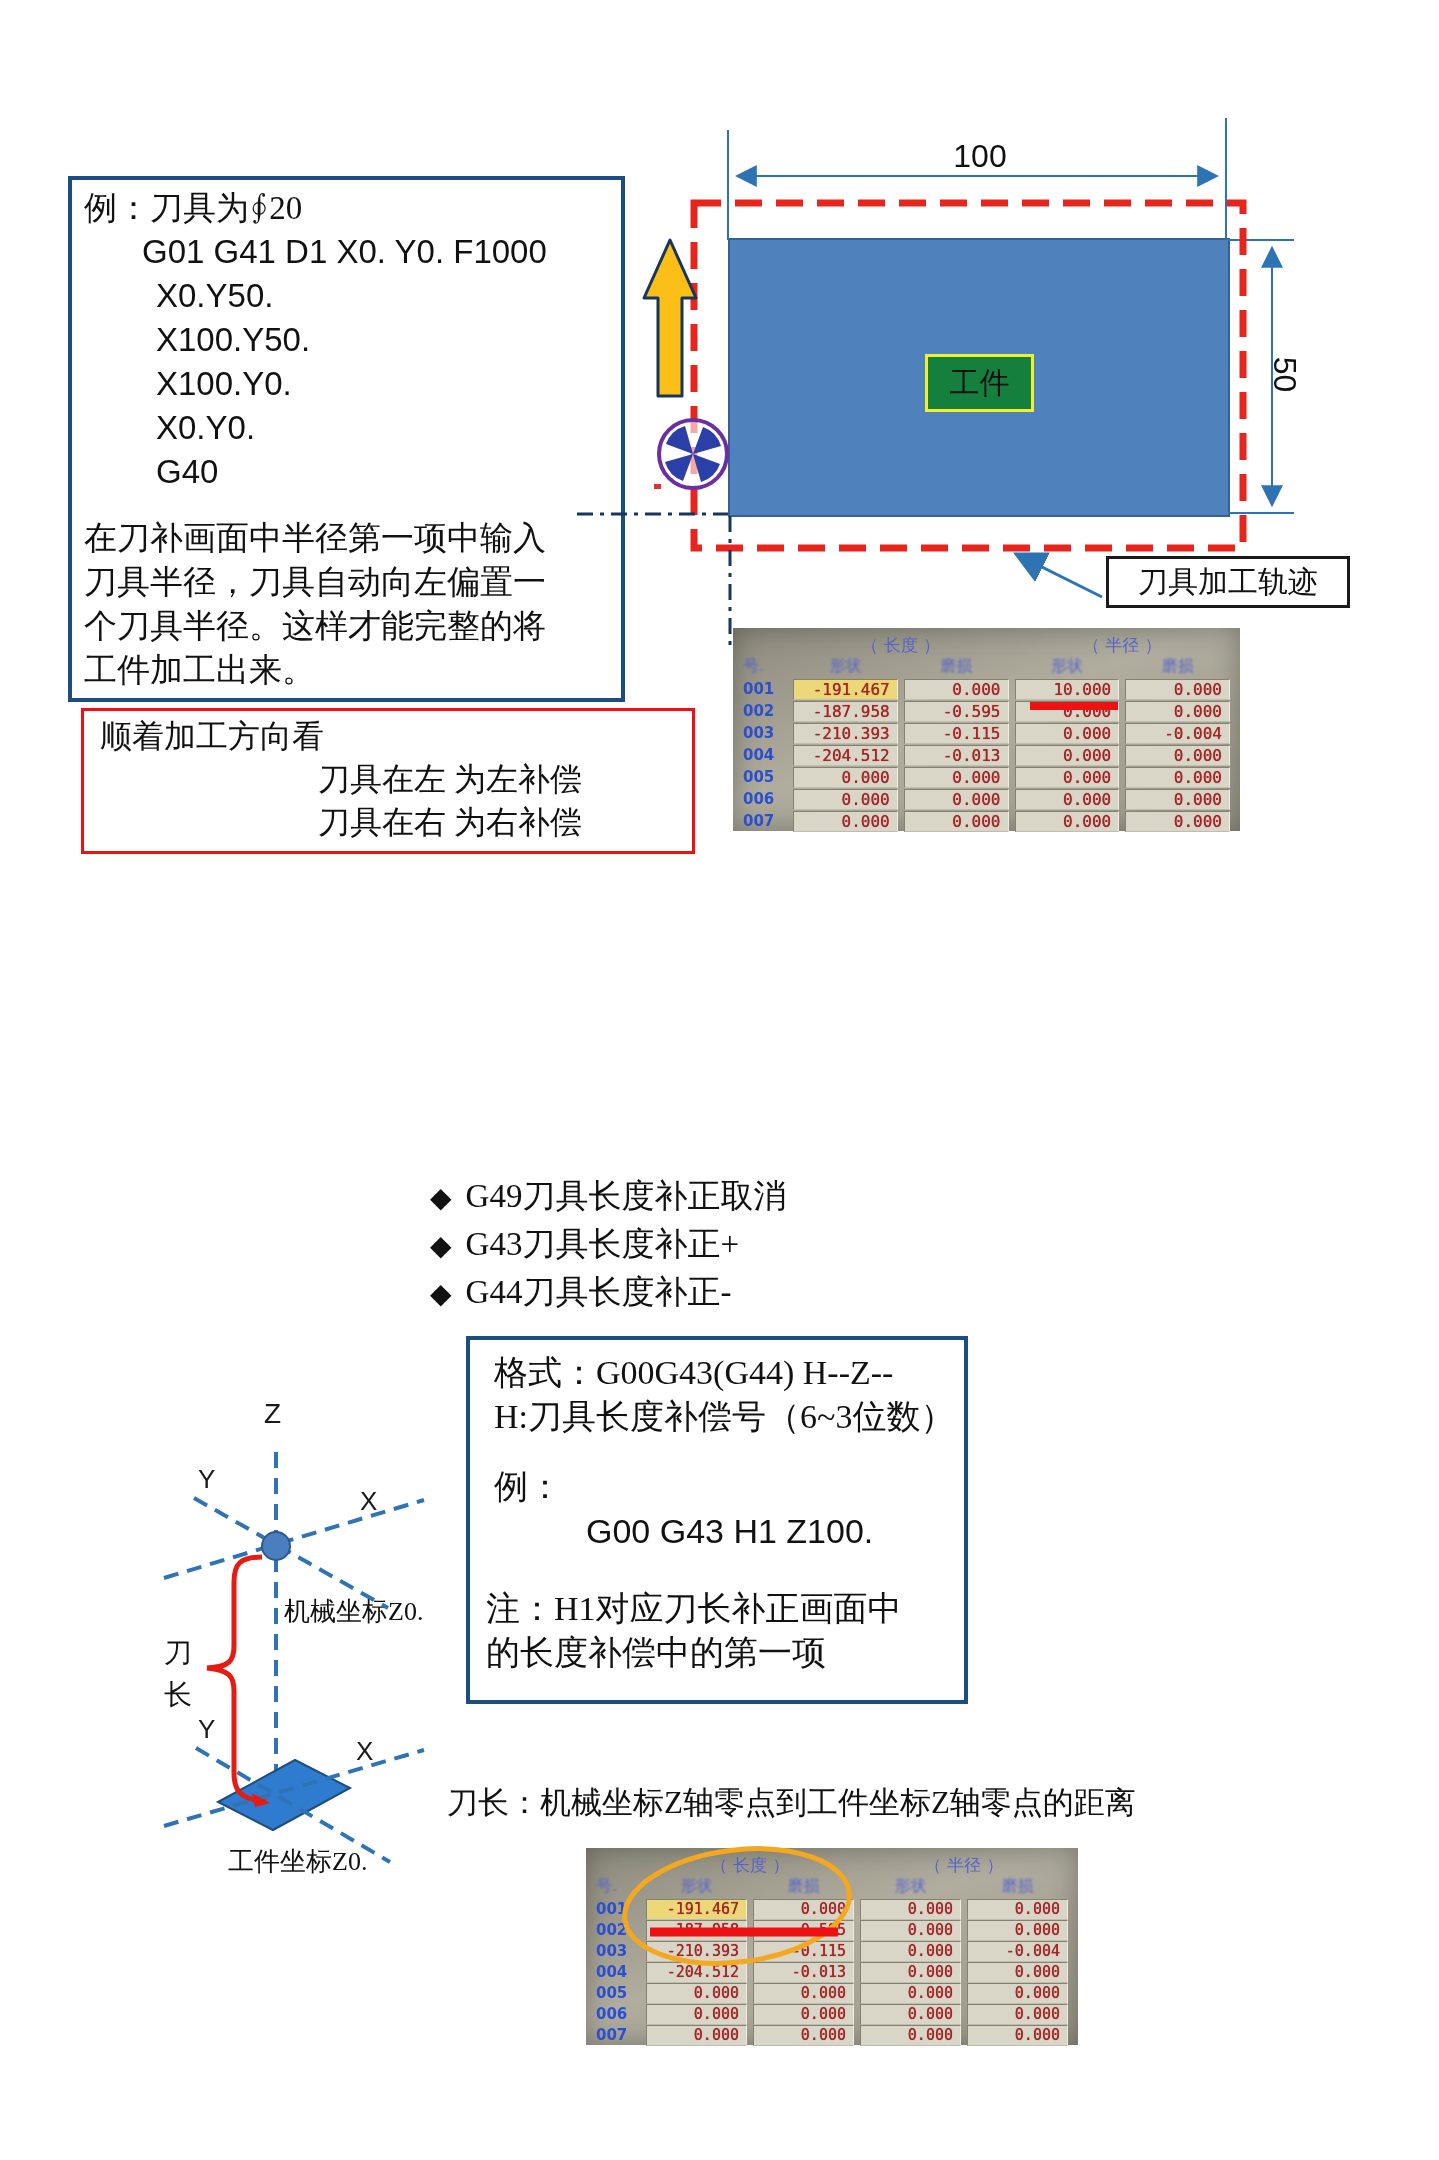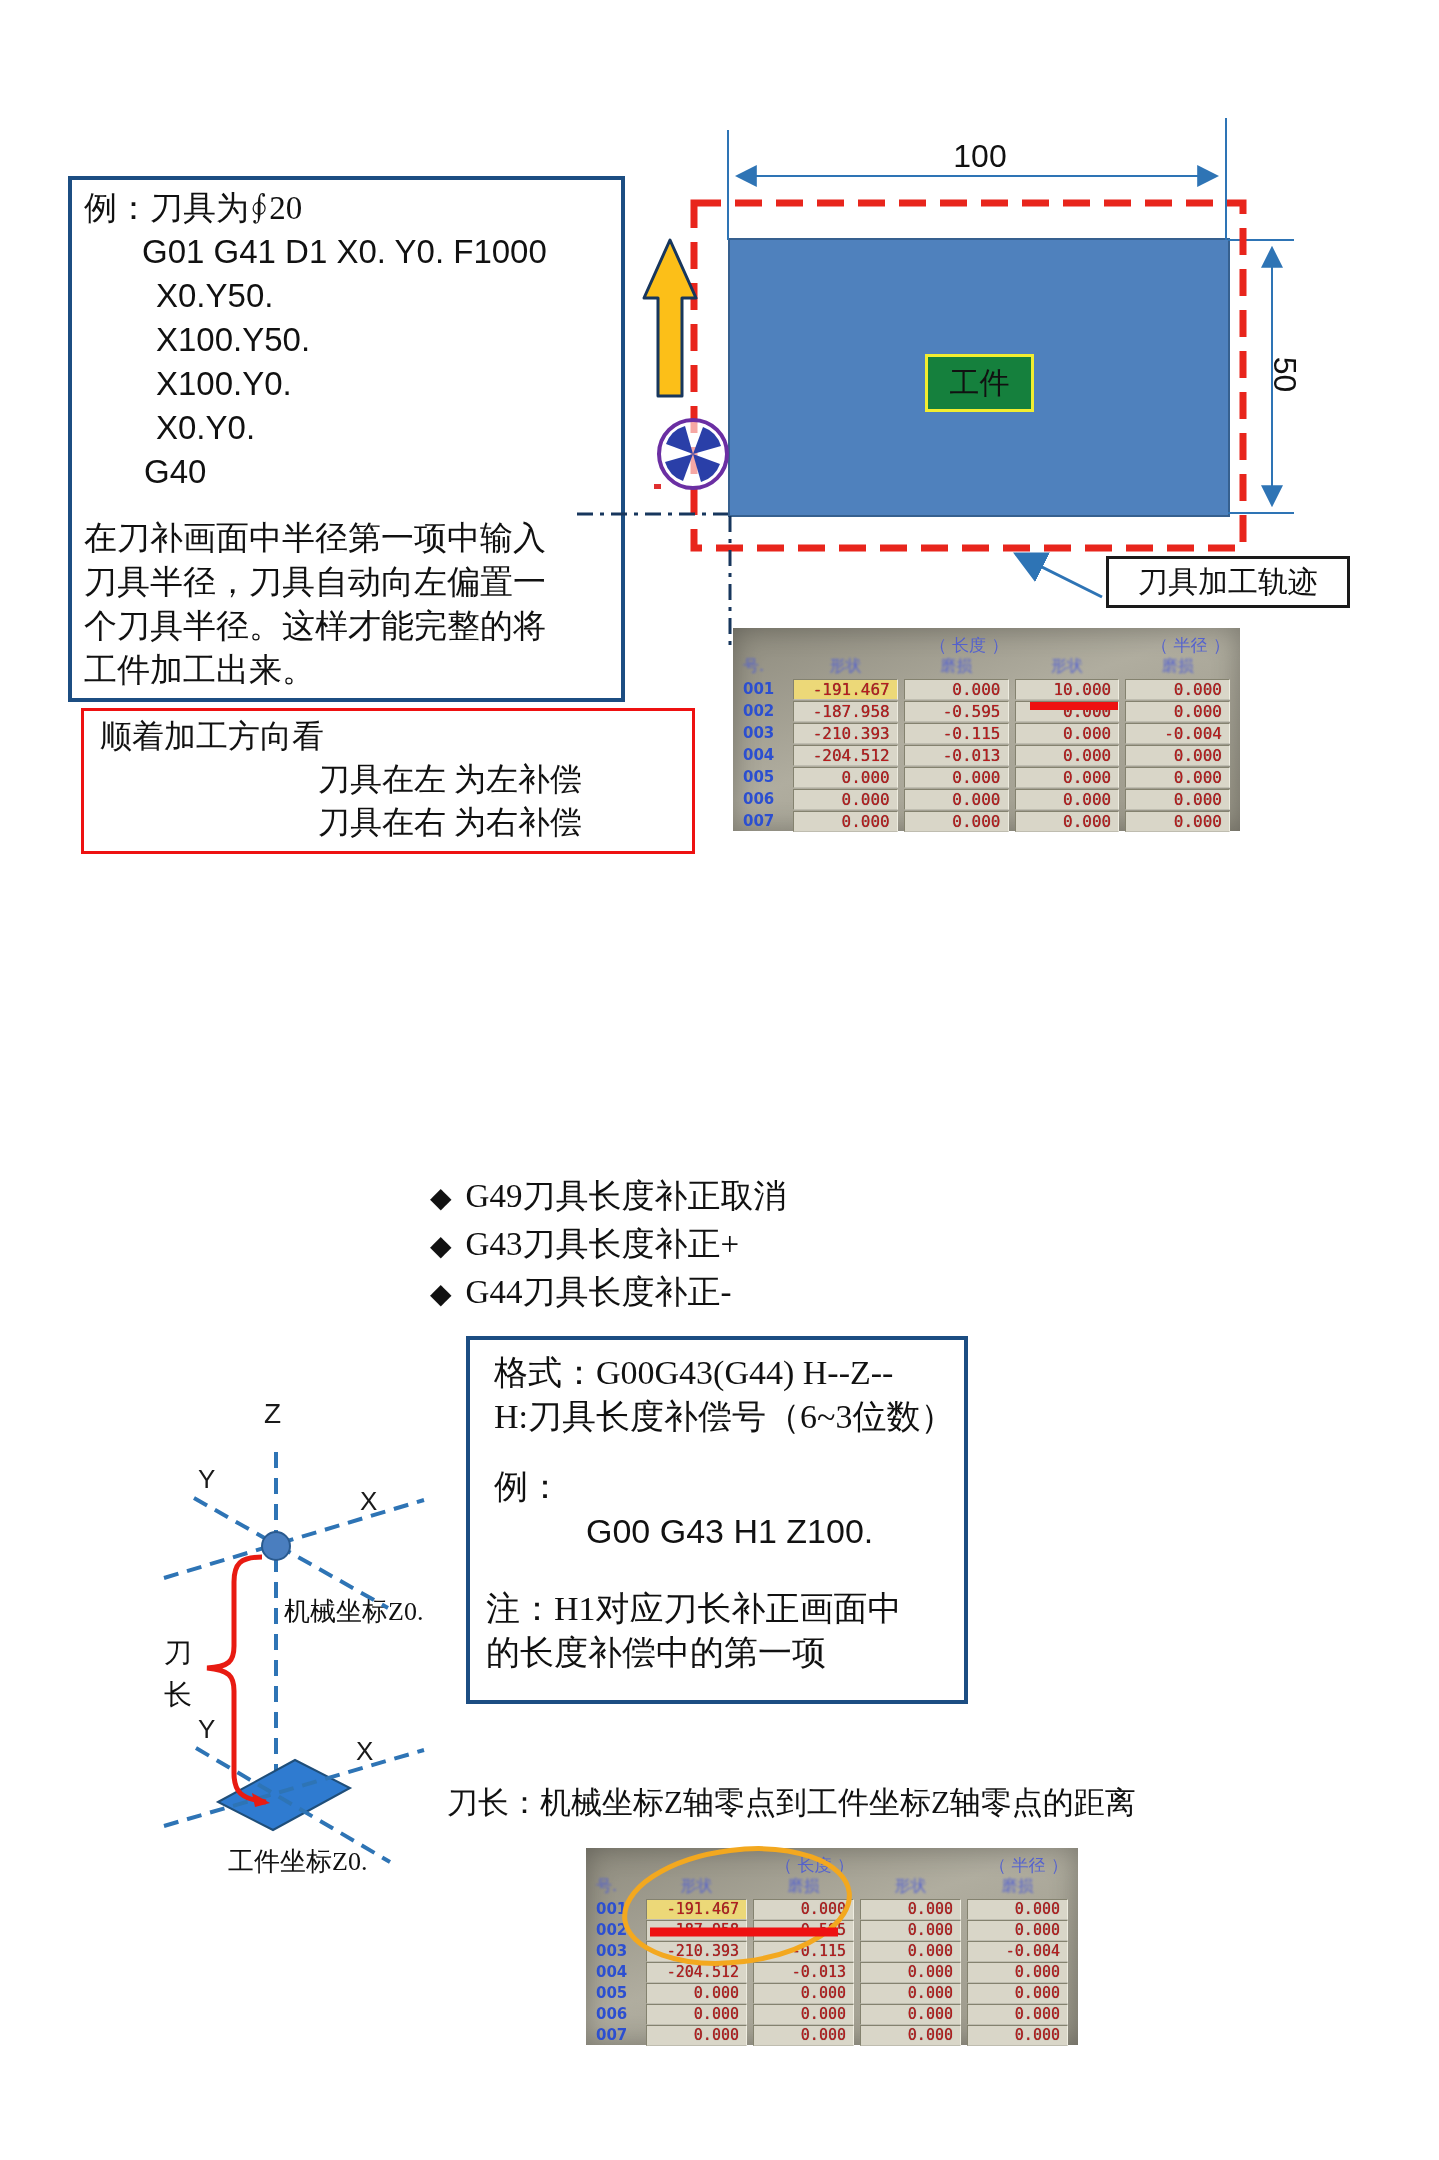--- a/index.html
+++ b/index.html
@@ -27,21 +27,21 @@
 
   
   .bullet-line{display:flex;align-items:baseline;gap:14px;}
   .bullet-glyph{font-size:28px;font-family:"DejaVu Sans",sans-serif;}
 
   
   .ctable{background:linear-gradient(160deg,#8e8b7e 0%,#b0ad9f 45%,#979486 100%);
           box-shadow:inset 0 0 28px rgba(0,0,0,.30);padding:6px 10px 6px 8px;box-sizing:border-box;}
   .tg-row{display:grid;grid-template-columns:46px 1fr 1fr;gap:6px;height:22px;}
   .tg-cell{color:#4d5cd4;font-family:"DejaVu Sans",sans-serif;font-size:17px;line-height:22px;
-           text-align:right;filter:blur(0.7px);opacity:.9;}
+           text-align:center;filter:blur(0.7px);opacity:.9;}
   .tc-row{display:grid;grid-template-columns:46px 1fr 1fr 1fr 1fr;gap:6px;height:22px;}
   .tc-cell{color:#4d5cd4;font-family:"DejaVu Sans",sans-serif;font-size:16px;line-height:20px;
            text-align:center;filter:blur(0.8px);opacity:.9;}
   .tc-cell:first-child{text-align:left;padding-left:2px;}
   .trow{display:grid;grid-template-columns:46px 1fr 1fr 1fr 1fr;gap:6px;height:21px;margin-top:1px;}
   .tnum{color:#2c4fd0;font-family:"DejaVu Sans",sans-serif;font-weight:bold;font-size:15px;line-height:21px;
         filter:blur(0.4px);padding-left:2px;}
   .tcell{background:#d9d6c8;border:1px solid #84826f;border-right-color:#efede1;border-bottom-color:#bfbdb0;
          color:#b91c1c;font-family:"DejaVu Sans Mono",monospace;font-size:16px;line-height:19px;
          text-align:right;padding-right:7px;text-shadow:0 0 .7px #444;box-sizing:border-box;}
@@ -57,21 +57,21 @@
 
 <div id="canvas">
 
   <div class="abs blue-box" style="left:68px;top:176px;width:549px;height:518px;"></div>
   <div class="abs serif t33" style="left:84px;top:188px;">例：刀具为∮20</div>
   <div class="abs sans t33" style="left:142px;top:232px;">G01 G41 D1 X0. Y0. F1000</div>
   <div class="abs sans t33" style="left:156px;top:276px;">X0.Y50.</div>
   <div class="abs sans t33" style="left:156px;top:320px;">X100.Y50.</div>
   <div class="abs sans t33" style="left:156px;top:364px;">X100.Y0.</div>
   <div class="abs sans t33" style="left:156px;top:408px;">X0.Y0.</div>
-  <div class="abs sans t33" style="left:144px;top:452px;text-align:center;">G40</div>
+  <div class="abs sans t33" style="left:156px;top:452px;text-align:center;">G40</div>
   <div class="abs serif t33" style="left:84px;top:562px;">刀具半径，刀具自动向左偏置一</div>
   <div class="abs serif t33" style="left:84px;top:518px;">在刀补画面中半径第一项中输入</div>
   <div class="abs serif t33" style="left:84px;top:606px;">个刀具半径。这样才能完整的将</div>
   <div class="abs serif t33" style="left:84px;top:650px;">工件加工出来。</div>
 
   <div class="abs red-box" style="left:81px;top:708px;width:608px;height:140px;"></div>
   <div class="abs serif t32" style="left:100px;top:716px;">顺着加工方向看</div>
   <div class="abs serif t32" style="left:318px;top:759px;">刀具在左 为左补偿</div>
   <div class="abs serif t32" style="left:318px;top:802px;">刀具在右 为右补偿</div>
 

